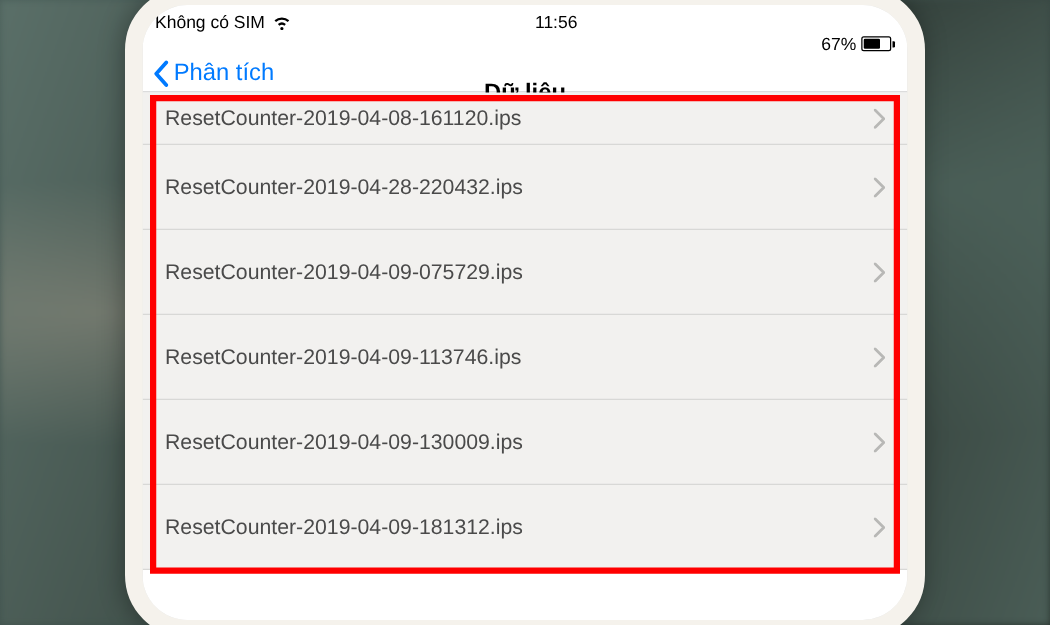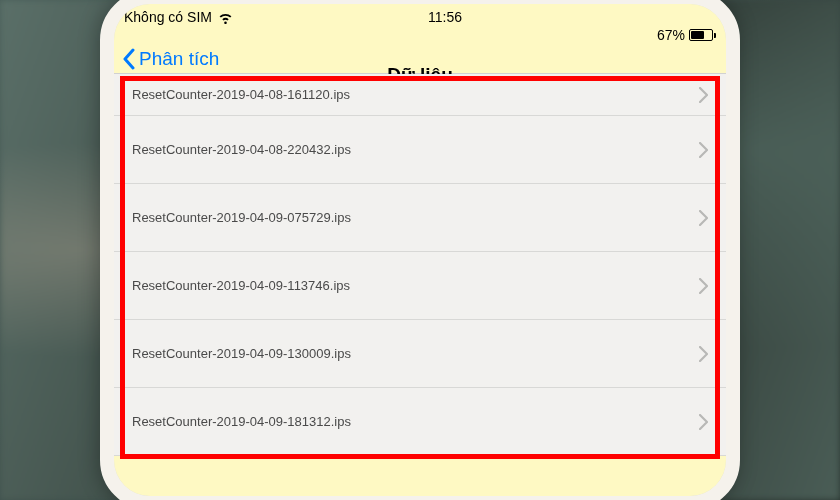--- a/index.html
+++ b/index.html
@@ -33,21 +33,21 @@
       background: #e8e8e5;
       border: 14px solid #f5f2ec;
       border-radius: 50px;
       box-shadow: -2px 0 20px rgba(0,0,0,0.3), inset 0 0 5px rgba(0,0,0,0.1);
       overflow: hidden;
       transform: translateY(0px);
     }
     .screen {
       width: 100%;
       height: 100%;
-      background: #fef9c3;
+      background: #ffffff;
       overflow: hidden;
       text-align: right;
     }
     .status-bar {
       height: 26px;
       display: flex;
       align-items: center;
       justify-content: space-between;
       padding: 0 10px;
       font-size: 14px;
@@ -148,21 +148,21 @@
       padding: 0 18px;
       background: #f2f1ef;
       border-bottom: 1px solid #d8d8d6;
       cursor: pointer;
     }
     .list-item.first {
       height: 42px;
       padding-top: 0;
     }
     .item-label {
-      font-size: 13px;
+      font-size: 17px;
       color: #4a4a4a;
       white-space: nowrap;
       overflow: hidden;
     }
     .chevron-right {
       width: 9px;
       height: 16px;
       flex-shrink: 0;
       margin-left: 10px;
     }
@@ -210,21 +210,21 @@
       <div class="highlight-box"></div>
 
       <div class="list-item first">
         <span class="item-label">ResetCounter-2019-04-08-161120.ips</span>
         <svg class="chevron-right" viewBox="0 0 9 16">
           <polyline points="1,1 8,8 1,15" fill="none" stroke="#b8b8b6" stroke-width="2.2" stroke-linecap="round" stroke-linejoin="round"></polyline>
         </svg>
       </div>
 
       <div class="list-item">
-        <span class="item-label">ResetCounter-2019-04-08-220432.ips</span>
+        <span class="item-label">ResetCounter-2019-04-28-220432.ips</span>
         <svg class="chevron-right" viewBox="0 0 9 16">
           <polyline points="1,1 8,8 1,15" fill="none" stroke="#b8b8b6" stroke-width="2.2" stroke-linecap="round" stroke-linejoin="round"></polyline>
         </svg>
       </div>
 
       <div class="list-item">
         <span class="item-label">ResetCounter-2019-04-09-075729.ips</span>
         <svg class="chevron-right" viewBox="0 0 9 16">
           <polyline points="1,1 8,8 1,15" fill="none" stroke="#b8b8b6" stroke-width="2.2" stroke-linecap="round" stroke-linejoin="round"></polyline>
         </svg>

